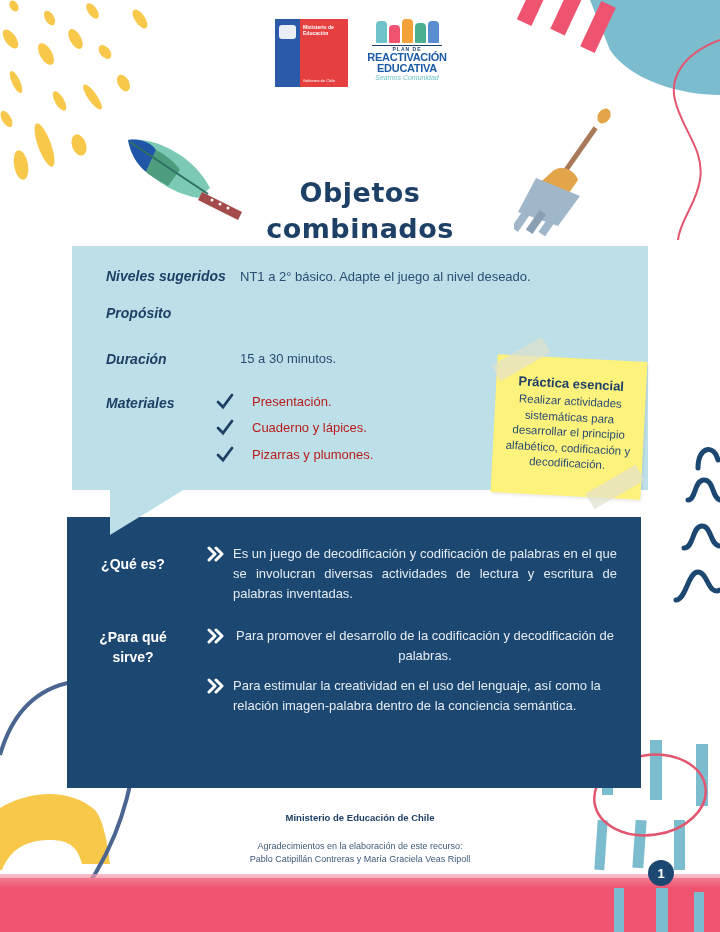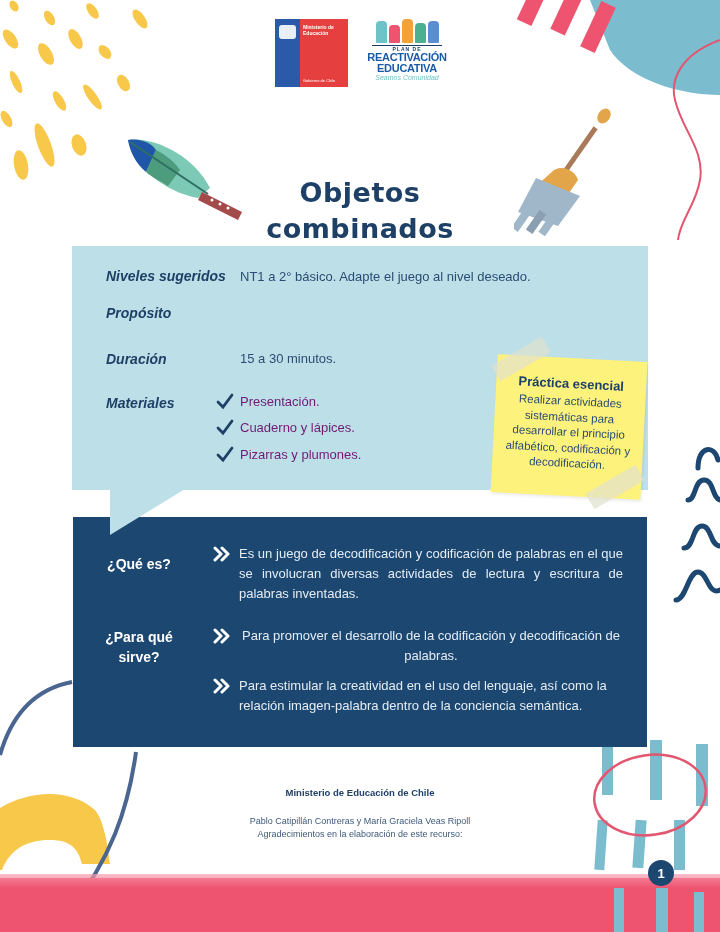--- a/index.html
+++ b/index.html
@@ -25,39 +25,39 @@
   .plan-sub { font-size: 7px; color: #6ec3c8; text-align: center; font-style: italic; }
 
   
   .title { left: 230px; top: 153px; width: 260px; text-align: center; font-family: "DejaVu Sans", sans-serif; font-size: 27px; line-height: 36px; color: #1e4066; font-weight: 600; letter-spacing: 0.5px; margin-top: 22px; }
 
   
   .info { left: 72px; top: 246px; width: 576px; height: 244px; background: #bddfe8; }
   .speech-tail { left: 110px; top: 489px; width: 0; height: 0; border-left: 0 solid transparent; border-top: 46px solid #bddfe8; border-right: 75px solid transparent; z-index: 3; }
   .row-label { position: absolute; left: 34px; font-weight: bold; font-size: 14px; color: #1e4066; font-style: italic; }
   .row-value { position: absolute; left: 168px; font-size: 13px; color: #2a4d73; line-height: 20px; width: 380px; }
-  .check-item { position: absolute; left: 144px; display: flex; align-items: center; gap: 6px; font-size: 13px; color: #701a75; }
+  .check-item { position: absolute; left: 144px; display: flex; align-items: center; gap: 18px; font-size: 13px; color: #b91c1c; }
   .check-icon { width: 18px; height: 18px; display: inline-block; }
 
   
   .note { left: 494px; top: 358px; width: 150px; height: 138px; background: #fdf27c; transform: rotate(3deg); z-index: 4; box-shadow: 1px 2px 3px rgba(0,0,0,0.08); text-align: center; padding-top: 18px; }
   .note-title { font-weight: bold; font-size: 13px; color: #1e4066; margin-bottom: 3px; }
   .note-body { font-size: 11.5px; line-height: 15.5px; color: #2a4d73; padding: 0 8px; }
   .tape { position: absolute; background: rgba(225,225,205,0.7); width: 58px; height: 18px; z-index: 5; }
 
   
-  .dark { left: 73px; top: 517px; width: 574px; height: 230px; background: #1c4771; z-index: 2; }
+  .dark { left: 67px; top: 517px; width: 574px; height: 271px; background: #1c4771; z-index: 2; }
   .dlabel { position: absolute; color: #fff; font-weight: bold; font-size: 14px; text-align: center; width: 100px; line-height: 20px; }
   .ditem { position: absolute; left: 140px; width: 410px; display: flex; gap: 8px; }
   .chev { width: 18px; height: 18px; flex-shrink: 0; margin-top: 1px; }
   .dtext { color: #e4ecf3; font-size: 13px; line-height: 20px; text-align: justify; }
 
   
   .footer { left: 200px; top: 786px; width: 320px; text-align: center; }
-  .f-org { font-size: 9.5px; font-weight: bold; color: #1e4066; line-height: 13px; }
+  .f-org { font-size: 9.5px; font-weight: bold; color: #1e4066; line-height: 13px; margin-top: 25px; }
   .f-ack { font-size: 9px; color: #3e5a7a; line-height: 13px; }
   .pink-band { left: 0; top: 878px; width: 720px; height: 54px; background: #ee5470; }
   .pink-band::before { content: ""; position: absolute; left: 0; top: -4px; width: 100%; height: 14px; background: linear-gradient(#f6a2b2, #ee5470); opacity: 0.7; }
   .page-badge { left: 648px; top: 860px; width: 26px; height: 26px; border-radius: 50%; background: #1c4771; color: #fff; font-size: 13px; font-weight: bold; display: flex; align-items: center; justify-content: center; z-index: 6; }
 </style>
 </head>
 <body>
 
 <div class="deco" style="left:0;top:0;width:170px;height:190px;">
   <div class="dash" style="left:10px;top:0;width:8px;height:12px;transform:rotate(-30deg);"></div>
@@ -221,22 +221,22 @@
     <svg class="chev" viewBox="0 0 18 18">
         <path d="M2 3 L8 9 L2 15 M9 3 L15 9 L9 15" stroke="#fff" stroke-width="3" fill="none" stroke-linecap="round" stroke-linejoin="round"></path>
       </svg>
     <div class="dtext" style="text-align:left;">Para estimular la creatividad en el uso del lenguaje, así como la relación imagen-palabra dentro de la conciencia semántica.</div>
   </div>
 </div>
 
 <div class="abs footer">
   <div class="f-org">Ministerio de Educación de Chile</div>
   <div style="height:16px;"></div>
+  <div class="f-ack">Agradecimientos en la elaboración de este recurso:</div>
   <div class="f-ack">Pablo Catipillán Contreras y María Graciela Veas Ripoll</div>
-  <div class="f-ack">Agradecimientos en la elaboración de este recurso:</div>
 </div>
 
 <div class="abs pink-band"></div>
 <svg class="deco" style="left:610px;top:888px;z-index:2;" width="110" height="44" viewBox="0 0 110 44">
   <rect x="4" y="0" width="10" height="44" fill="#7bbccf"></rect>
   <rect x="46" y="0" width="12" height="44" fill="#7bbccf"></rect>
   <rect x="84" y="4" width="10" height="40" fill="#7bbccf"></rect>
 </svg>
 <div class="abs page-badge">1</div>
 

